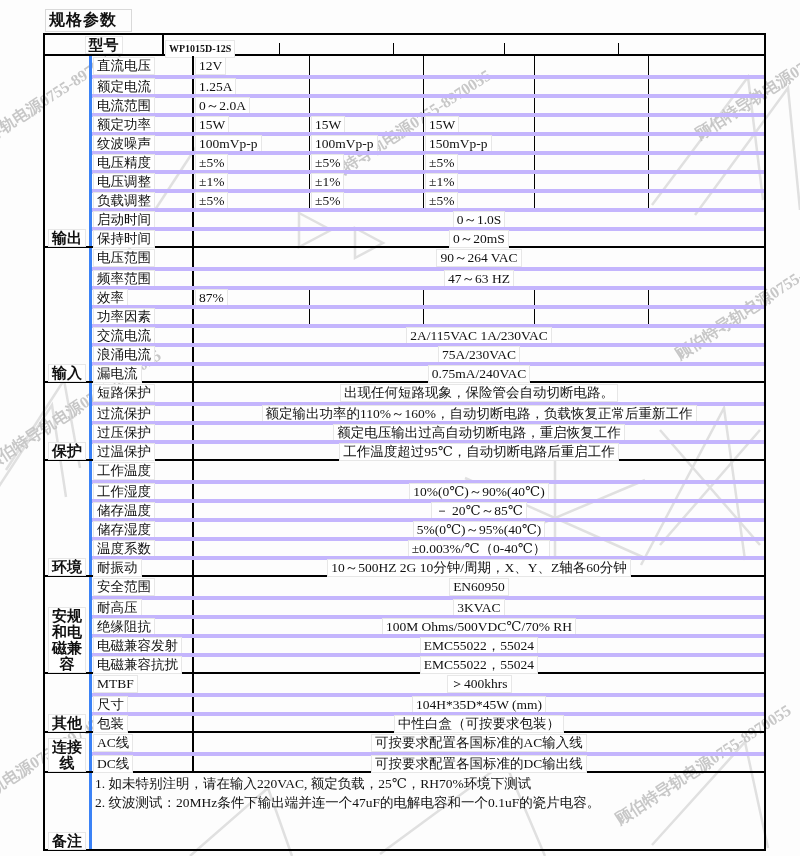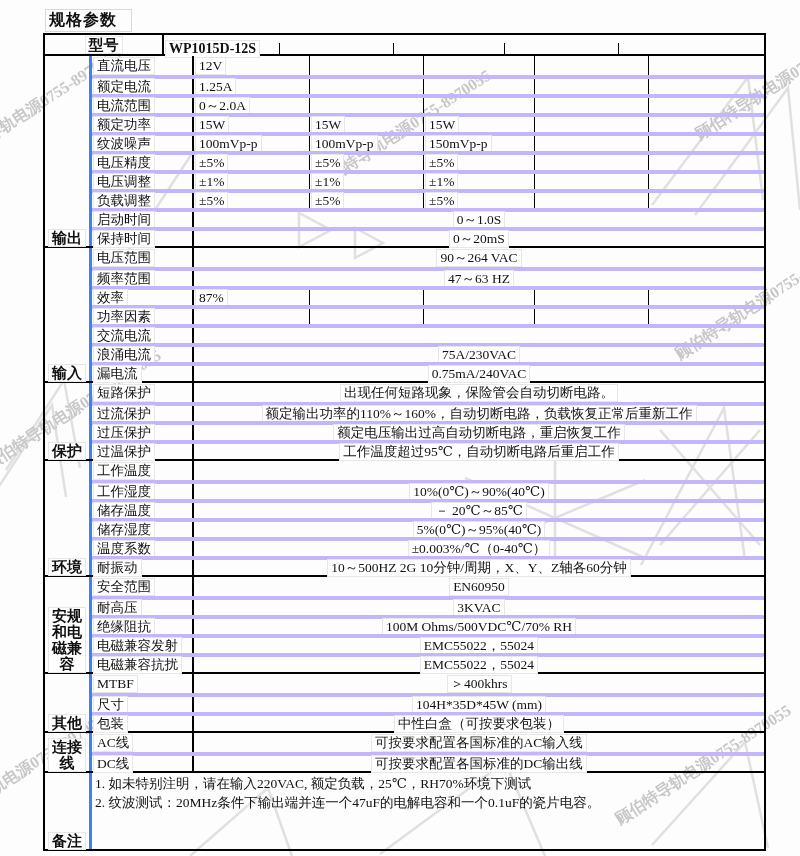--- a/index.html
+++ b/index.html
@@ -29,21 +29,21 @@
     width:47px; border-right:3px solid #3b82f6;
     display:flex; align-items:flex-end; justify-content:center;
     font-weight:bold; font-size:15px; line-height:17px; text-align:center;
   }
   .gtx { white-space:pre-line; }
   .rows { width:672px; display:flex; flex-direction:column; }
   .rows .row + .row { border-top:4px solid #c4b5fd; }
   .cell { display:flex; align-items:center; font-size:13.5px; white-space:nowrap; overflow:visible; }
   .pcell { width:102px; border-right:2px solid #000; padding-left:2px; }
   .model-cell { width:119px; border-right:2px solid #000; justify-content:center; font-size:15px; }
-  .header-row .vcell { font-size:14px;margin-top:8px; }
+  .header-row .vcell { font-size:10px;margin-top:8px; }
   .vcell { border-right:1px solid #000; padding-left:2px; }
   .vcell:last-child { border-right:none; }
   .merged-cell { flex:1; justify-content:center; }
   .notes-cell { height:76px; padding:1px 0 0 3px; font-size:13.5px; }
   .note-line { height:19px; line-height:19px; }
   .note-line:before { content:""; }
   .tx {
     background:#fff; outline:1px solid #e7e7e7; padding:0 3px; line-height:16px;
     display:inline-block;
   }
@@ -271,20 +271,23 @@
           <div class="cell vcell" style="width: 116px;"></div>
           <div class="cell vcell" style="width: 114px;"></div>
           <div class="cell vcell" style="width: 111px;"></div>
           <div class="cell vcell" style="width: 114px;"></div>
           <div class="cell vcell" style="width: 115px;"></div>
         </div>
         <div class="row">
           <div class="cell pcell">
             <span class="tx">交流电流</span>
           </div>
+          <div class="cell merged-cell">
+            <span class="tx">2A/115VAC  1A/230VAC</span>
+          </div>
         </div>
         <div class="row">
           <div class="cell pcell">
             <span class="tx">浪涌电流</span>
           </div>
           <div class="cell merged-cell">
             <span class="tx">75A/230VAC</span>
           </div>
         </div>
         <div class="row">

